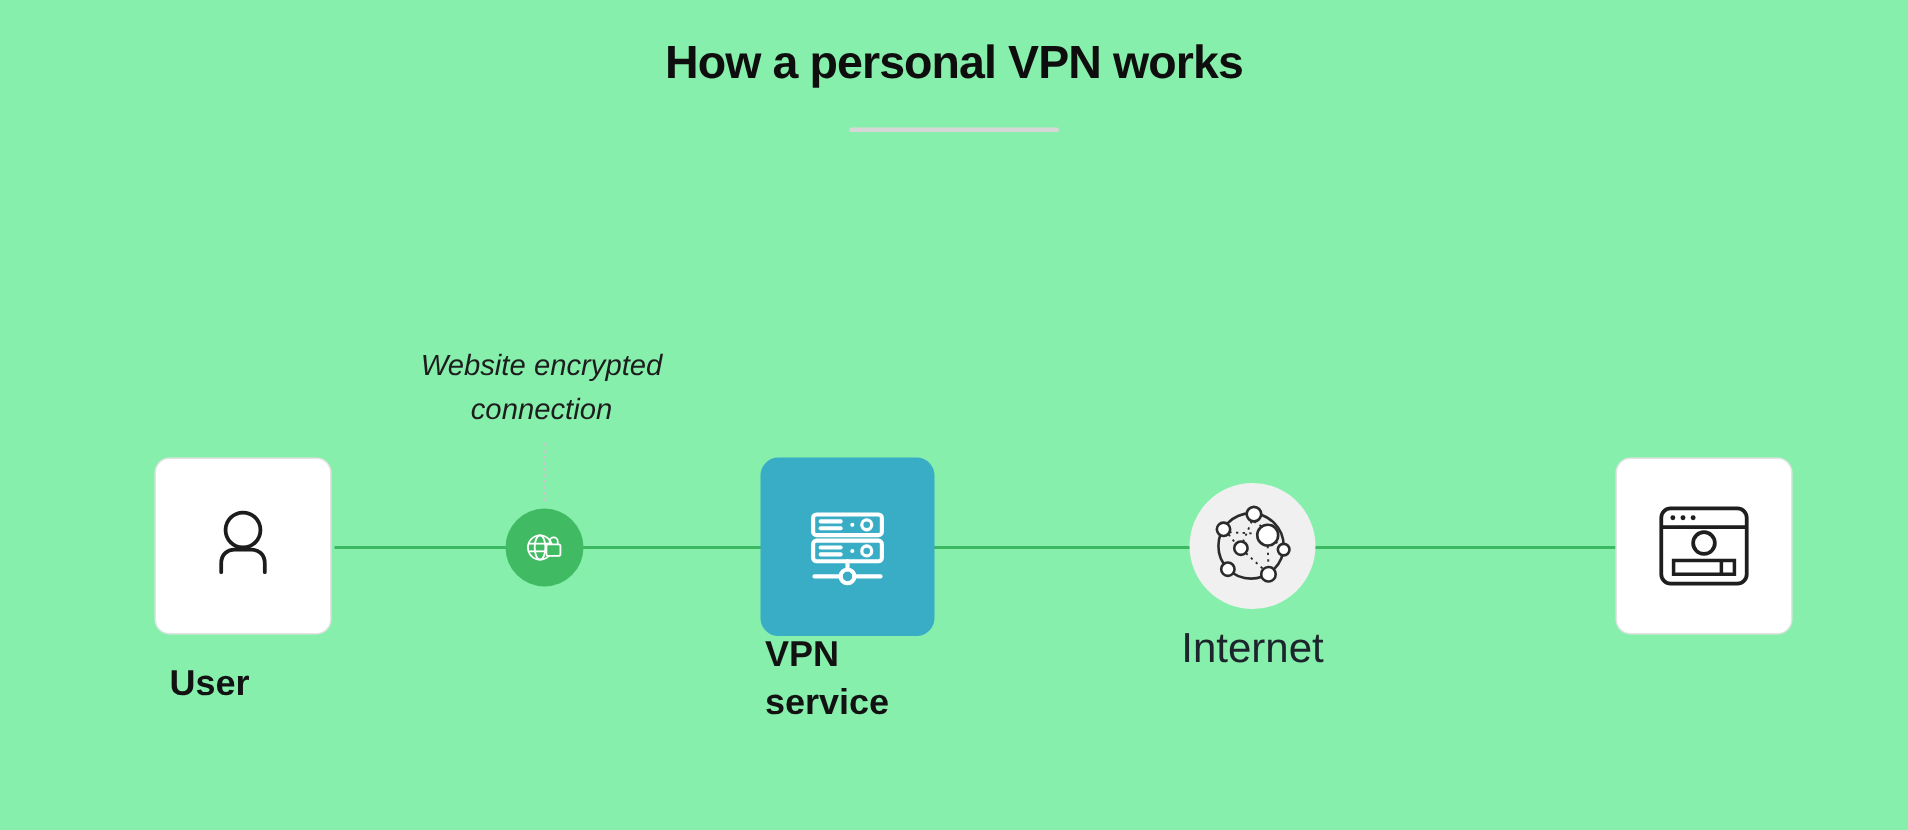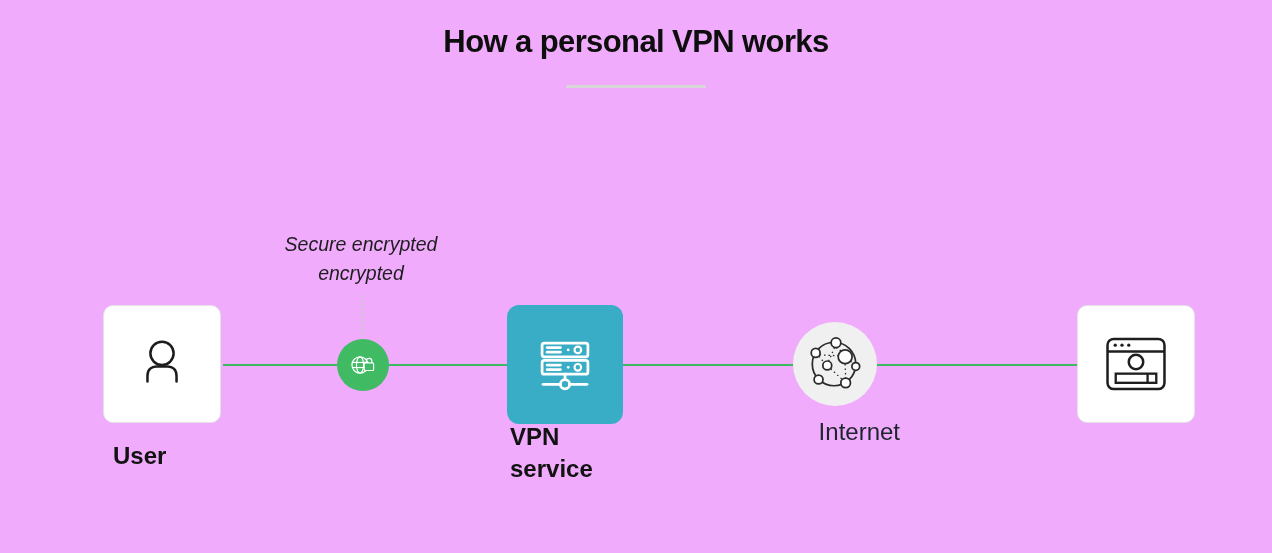--- a/index.html
+++ b/index.html
@@ -1,20 +1,20 @@
 <!DOCTYPE html>
 <html><head>
 <meta charset="utf-8">
 <style>
   html, body { margin: 0; padding: 0; background: #ffffff; }
   #canvas {
     position: relative;
     width: 1272px;
     height: 553px;
-    background: #f0abfc;
+    background: #86efac;
     overflow: hidden;
     font-family: "Liberation Sans", "DejaVu Sans", sans-serif;
     color: #141414;
   }
   .title {
     position: absolute;
     left: 0; top: 24px;
     width: 100%;
     text-align: center;
     font-size: 31px;
@@ -103,22 +103,22 @@
     font-size: 24px;
     font-weight: 700;
     line-height: 32px;
     color: #121212;
     z-index: 2;
   }
   #user-label { left: 113px; top: 440px; width: 100px; }
   #vpn-label  { left: 510px; top: 421px; width: 110px; }
   .node-label-light {
     position: absolute;
-    text-align: right;
-    font-size: 24px;
+    text-align: center;
+    font-size: 28px;
     font-weight: 400;
     line-height: 32px;
     color: #1c252b;
     z-index: 2;
   }
   #internet-label { left: 770px; top: 416px; width: 130px; }
   #website-label  { left: 1071px; top: 446px; width: 130px; }
   svg { display: block; }
 </style>
 </head>
@@ -134,21 +134,21 @@
   <div class="node-box" id="user-box">
     <span>
       <svg width="62" height="62" viewBox="0 0 64 64" fill="none" stroke="#1c1c1c" stroke-width="2.6">
         <circle cx="32" cy="21" r="12"></circle>
         <path d="M17 50 V44 C17 37.5 21.5 34.5 26 34.5 H38 C42.5 34.5 47 37.5 47 44 V50" stroke-linecap="round"></path>
       </svg>
     </span>
   </div>
   <div class="node-label-bold" id="user-label">User</div>
 
-  <div class="secure-label">Secure encrypted encrypted</div>
+  <div class="secure-label">Website encrypted connection</div>
   <div class="dotted-link"></div>
   <div class="circle-node" id="secure-node">
     <span>
       <svg width="34" height="34" viewBox="0 0 40 40" fill="none" stroke="#ffffff" stroke-width="1.4">
         <circle cx="16.5" cy="20" r="9.5"></circle>
         <ellipse cx="16.5" cy="20" rx="4.2" ry="9.5"></ellipse>
         <line x1="7.5" y1="17" x2="25.5" y2="17"></line>
         <line x1="7.5" y1="23" x2="25" y2="23"></line>
         <rect x="21.5" y="17.5" width="11" height="9" rx="1.5" fill="#41bb63"></rect>
         <path d="M24 17.5 v-2.2 a3.2 3.2 0 0 1 6.4 0 v2.2"></path>

